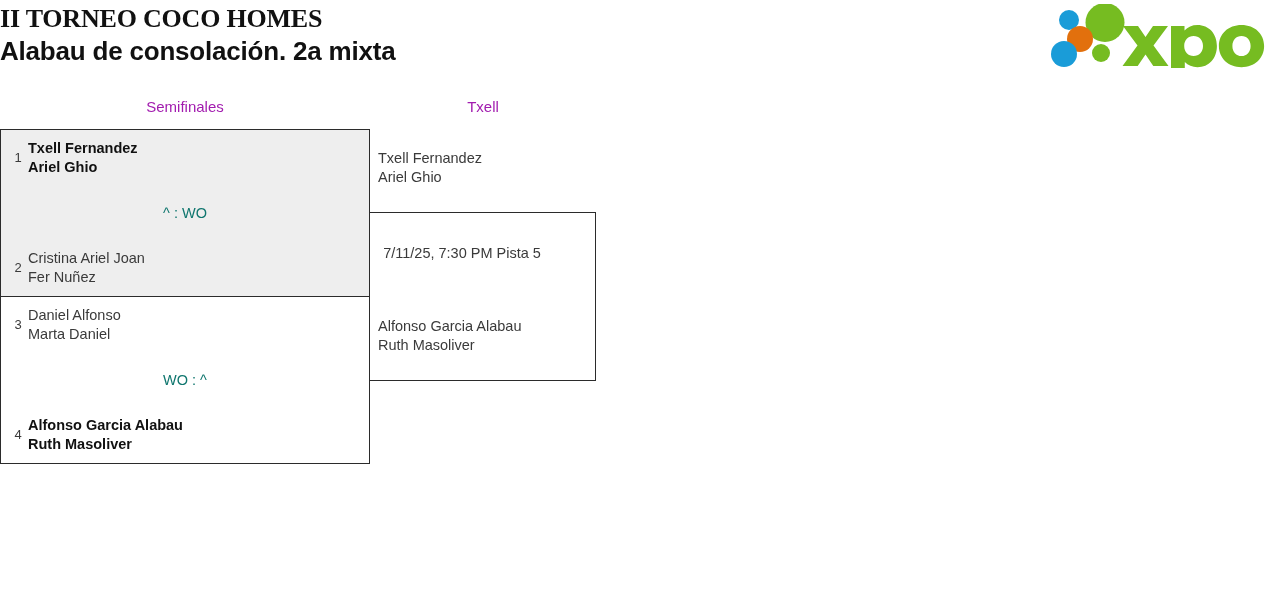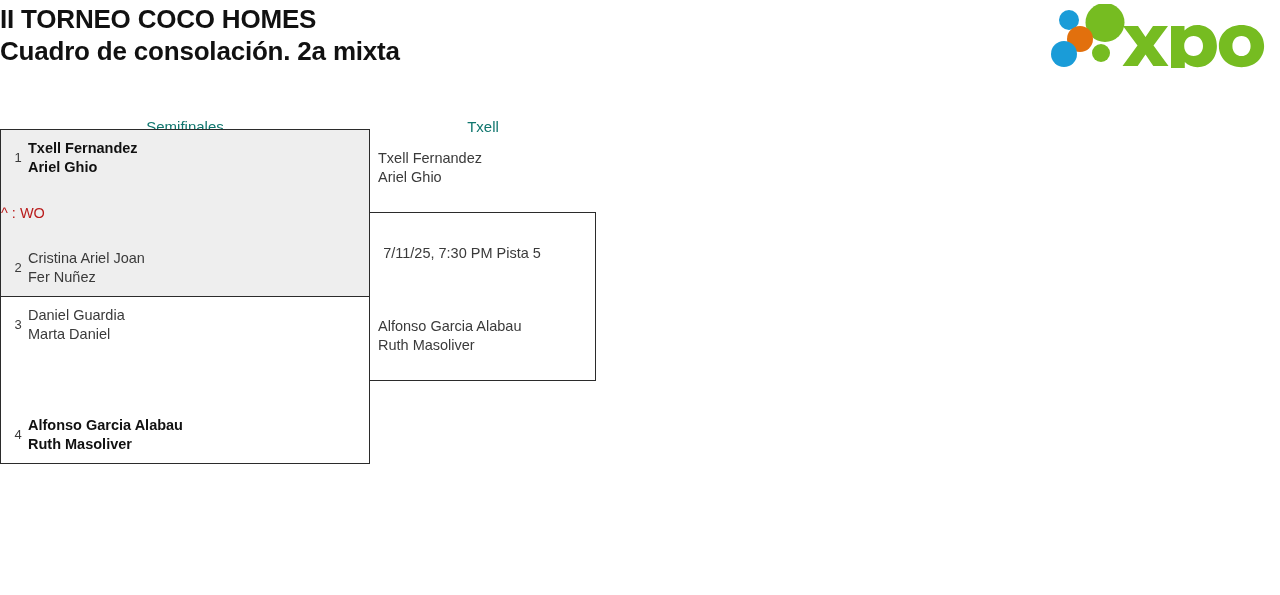--- a/index.html
+++ b/index.html
@@ -29,42 +29,41 @@
     left: 0; top: 0;
   }
   .title-line {
     font-size: 26px;
     font-weight: 700;
     line-height: 32px;
     letter-spacing: -0.2px;
     white-space: nowrap;
     color: #111111;
   }
-  #tournament-title { padding-top: 3px; }
+  #tournament-title { padding-top: 3px; font-family: Liberation Serif, serif; }
 
   
   #logo {
     position: absolute;
     right: 7px;
     top: 4px;
     width: 226px;
     height: 64px;
   }
   #logo svg { display: block; }
 
   
   .round-header {
     position: absolute;
     font-size: 15px;
     font-weight: 400;
     line-height: 20px;
-    color: #0f766e;
+    color: #a21caf;
     text-align: center;
     top: 97px;
-    margin-top: 20px;
   }
   #round-header-0 { left: 0px;   width: 370px; }
   #round-header-1 { left: 370px; width: 226px; }
 
   
   #bracket {
     position: absolute;
     left: 0;
     top: 129px;
     width: 640px;
@@ -116,23 +115,24 @@
     font-weight: 700;
   }
 
   
   .score {
     position: absolute;
     left: 0;
     width: 100%;
     top: 50%;
     transform: translateY(-50%);
+    text-align: center;
     font-size: 14.5px;
     line-height: 19px;
-    color: #b91c1c;
+    color: #0f766e;
     white-space: nowrap;
   }
 
   
   #final-team-top {
     position: absolute;
     left: 369px;
     top: 20px;
     padding-left: 9px;
     width: 227px;
@@ -156,21 +156,21 @@
     white-space: nowrap;
   }
 </style>
 </head>
 <body>
 
 <div id="header">
 
   <div id="title-block">
     <div class="title-line" id="tournament-title">II TORNEO COCO HOMES</div>
-    <div class="title-line" id="bracket-subtitle">Cuadro de consolación. 2a mixta</div>
+    <div class="title-line" id="bracket-subtitle">Alabau de consolación. 2a mixta</div>
   </div>
 
   <div id="logo">
     <svg width="226" height="64" viewBox="0 0 226 64" xmlns="http://www.w3.org/2000/svg">
 
       <circle cx="22" cy="16" r="10" fill="#1a9cd8"></circle>
       <circle cx="58" cy="18.5" r="19.5" fill="#76bc21"></circle>
       <circle cx="33" cy="35" r="13" fill="#e2700d"></circle>
       <circle cx="17" cy="50" r="13" fill="#1a9cd8"></circle>
       <circle cx="54" cy="49" r="9" fill="#76bc21"></circle>
@@ -217,24 +217,25 @@
         <span>Cristina Ariel Joan</span><br>
         <span>Fer Nuñez</span>
       </span>
     </div>
   </div>
 
   <div class="match" id="match-sf2">
     <div class="team team-top">
       <span class="seed">3</span>
       <span class="players">
-        <span>Daniel Guardia</span><br>
+        <span>Daniel Alfonso</span><br>
         <span>Marta Daniel</span>
       </span>
     </div>
+    <div class="score">WO : ^</div>
     <div class="team team-bottom">
       <span class="seed">4</span>
       <span class="players winner">
         <span>Alfonso Garcia Alabau</span><br>
         <span>Ruth Masoliver</span>
       </span>
     </div>
   </div>
 
   <div class="players" id="final-team-top">

